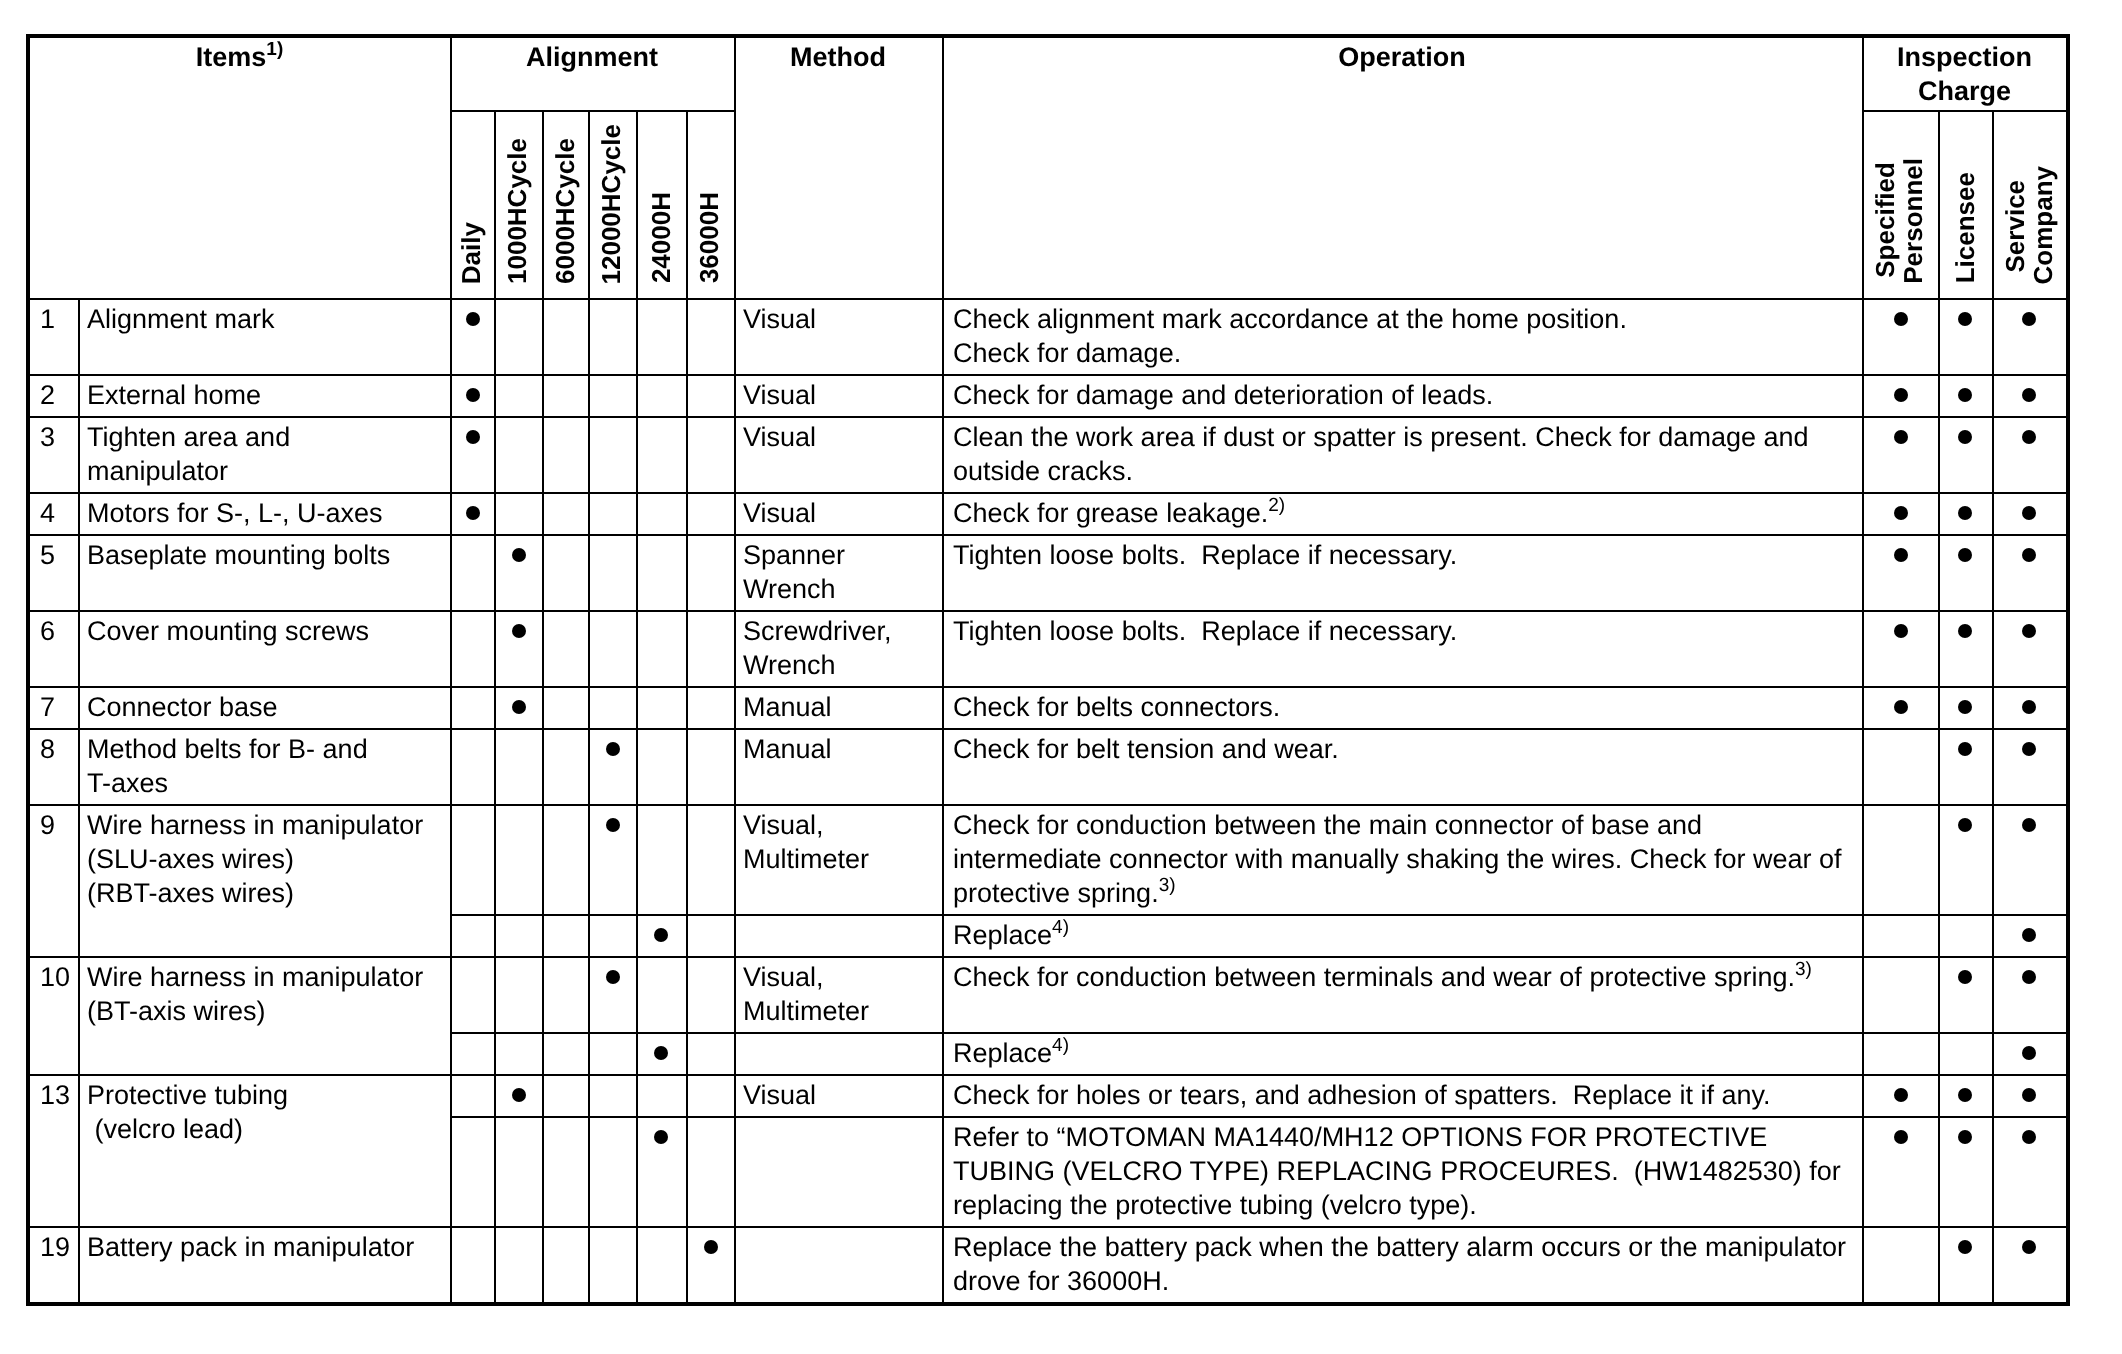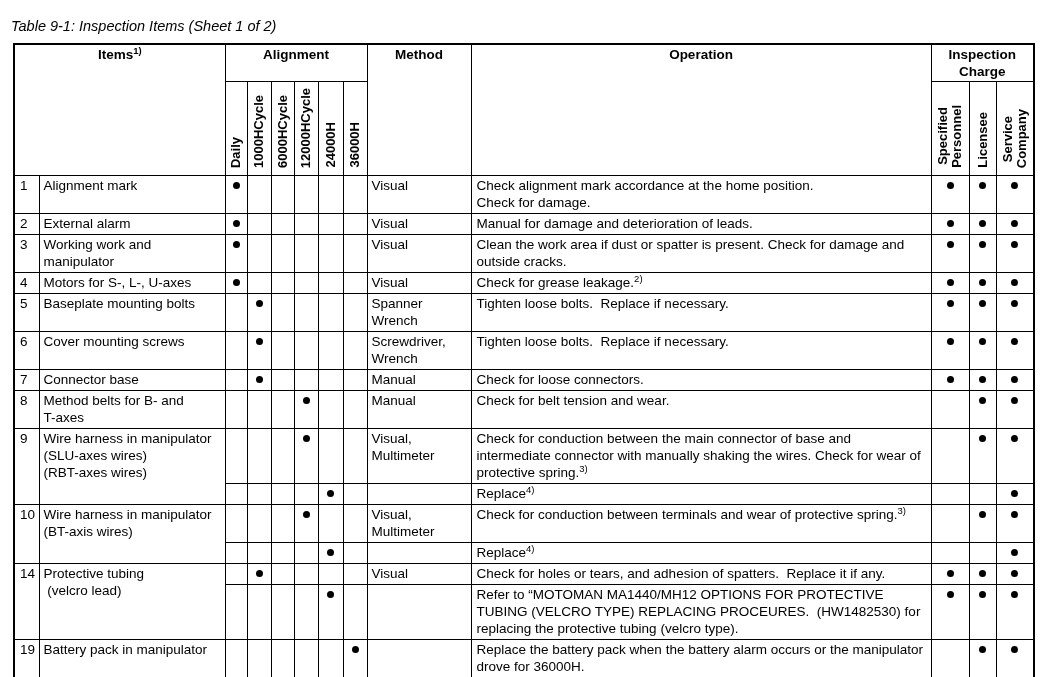--- a/index.html
+++ b/index.html
@@ -60,21 +60,20 @@
     border-radius: 50%;
     background: #000;
     margin-top: 6px;
   }
   sup { font-size: 9.5px; line-height: 0; }
 </style>
 </head>
 <body>
 
 <div class="page">
-  <p class="doc-title">Table 9-1: Inspection Items (Sheet 1 of 2)</p>
 
   <table class="insp">
     <colgroup>
       <col style="width:25px">
         <col style="width:186px">
       <col style="width:22px">
         <col style="width:24px">
         <col style="width:23px">
       <col style="width:24px">
         <col style="width:25px">
@@ -119,36 +118,36 @@
           <td class="dotc"></td>
           <td class="method">Visual</td>
           <td class="op">Check alignment mark accordance at the home position.
 Check for damage.</td>
           <td class="dotc"><span class="dot" style="background: rgb(0, 0, 0);"></span></td>
           <td class="dotc"><span class="dot" style="background: rgb(0, 0, 0);"></span></td>
           <td class="dotc"><span class="dot" style="background: rgb(0, 0, 0);"></span></td>
         </tr>
         <tr>
           <td class="num">2</td>
-          <td class="item">External alarm</td>
-          <td class="dotc"><span class="dot" style="background: rgb(0, 0, 0);"></span></td>
-          <td class="dotc"></td>
-          <td class="dotc"></td>
-          <td class="dotc"></td>
-          <td class="dotc"></td>
-          <td class="dotc"></td>
-          <td class="method">Visual</td>
-          <td class="op">Manual for damage and deterioration of leads.</td>
+          <td class="item">External home</td>
+          <td class="dotc"><span class="dot" style="background: rgb(0, 0, 0);"></span></td>
+          <td class="dotc"></td>
+          <td class="dotc"></td>
+          <td class="dotc"></td>
+          <td class="dotc"></td>
+          <td class="dotc"></td>
+          <td class="method">Visual</td>
+          <td class="op">Check for damage and deterioration of leads.</td>
           <td class="dotc"><span class="dot" style="background: rgb(0, 0, 0);"></span></td>
           <td class="dotc"><span class="dot" style="background: rgb(0, 0, 0);"></span></td>
           <td class="dotc"><span class="dot" style="background: rgb(0, 0, 0);"></span></td>
         </tr>
         <tr>
           <td class="num">3</td>
-          <td class="item">Working work and
+          <td class="item">Tighten area and
 manipulator</td>
           <td class="dotc"><span class="dot" style="background: rgb(0, 0, 0);"></span></td>
           <td class="dotc"></td>
           <td class="dotc"></td>
           <td class="dotc"></td>
           <td class="dotc"></td>
           <td class="dotc"></td>
           <td class="method">Visual</td>
           <td class="op">Clean the work area if dust or spatter is present. Check for damage and outside cracks.</td>
           <td class="dotc"><span class="dot" style="background: rgb(0, 0, 0);"></span></td>
@@ -205,21 +204,21 @@
         <tr>
           <td class="num">7</td>
           <td class="item">Connector base</td>
           <td class="dotc"></td>
           <td class="dotc"><span class="dot" style="background: rgb(0, 0, 0);"></span></td>
           <td class="dotc"></td>
           <td class="dotc"></td>
           <td class="dotc"></td>
           <td class="dotc"></td>
           <td class="method">Manual</td>
-          <td class="op">Check for loose connectors.</td>
+          <td class="op">Check for belts connectors.</td>
           <td class="dotc"><span class="dot" style="background: rgb(0, 0, 0);"></span></td>
           <td class="dotc"><span class="dot" style="background: rgb(0, 0, 0);"></span></td>
           <td class="dotc"><span class="dot" style="background: rgb(0, 0, 0);"></span></td>
         </tr>
         <tr>
           <td class="num">8</td>
           <td class="item">Method belts for B- and
 T-axes</td>
           <td class="dotc"></td>
           <td class="dotc"></td>
@@ -288,21 +287,21 @@
           <td class="dotc"></td>
           <td class="dotc"><span class="dot" style="background: rgb(0, 0, 0);"></span></td>
           <td class="dotc"></td>
           <td class="method"></td>
           <td class="op">Replace<sup>4)</sup></td>
           <td class="dotc"></td>
           <td class="dotc"></td>
           <td class="dotc"><span class="dot" style="background: rgb(0, 0, 0);"></span></td>
         </tr>
         <tr>
-          <td class="num" rowspan="2">14</td>
+          <td class="num" rowspan="2">13</td>
           <td class="item" rowspan="2">Protective tubing
  (velcro lead)</td>
           <td class="dotc"></td>
           <td class="dotc"><span class="dot" style="background: rgb(0, 0, 0);"></span></td>
           <td class="dotc"></td>
           <td class="dotc"></td>
           <td class="dotc"></td>
           <td class="dotc"></td>
           <td class="method">Visual</td>
           <td class="op">Check for holes or tears, and adhesion of spatters.  Replace it if any.</td>

